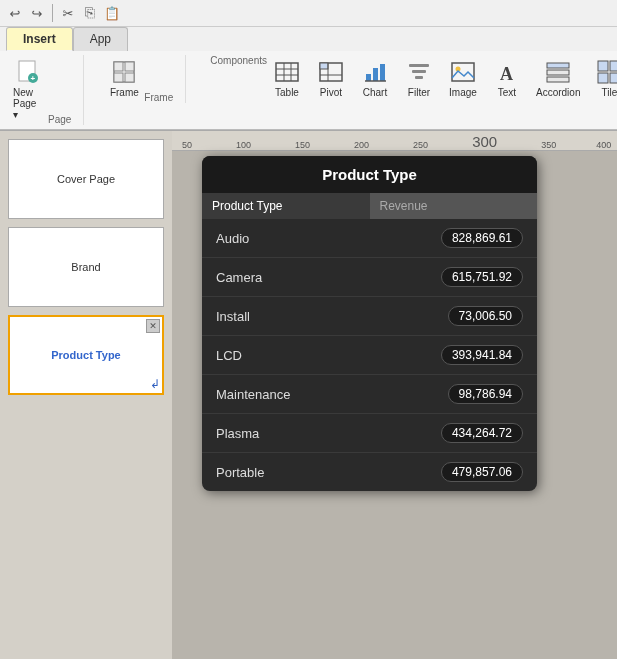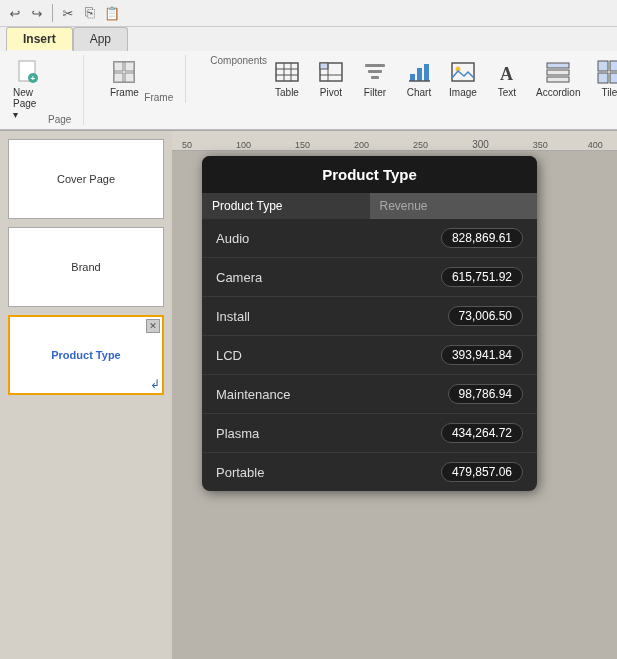--- a/index.html
+++ b/index.html
@@ -136,38 +136,38 @@
               <line x1="3" y1="17" x2="25" y2="17" stroke="#555" stroke-width="1"></line>
               <line x1="11" y1="5" x2="11" y2="23" stroke="#555" stroke-width="1"></line>
             </svg>
           </div>
           <div class="ribbon-btn-label">Pivot</div>
         </div>
 
         <div class="ribbon-btn">
           <div class="ribbon-btn-icon">
             <svg width="28" height="28">
-              <rect x="4" y="6" width="20" height="3" fill="#888" rx="1"></rect>
-              <rect x="7" y="12" width="14" height="3" fill="#888" rx="1"></rect>
-              <rect x="10" y="18" width="8" height="3" fill="#888" rx="1"></rect>
-            </svg>
-          </div>
-          <div class="ribbon-btn-label">Filter</div>
-        </div>
-
-        <div class="ribbon-btn">
-          <div class="ribbon-btn-icon">
-            <svg width="28" height="28">
               <rect x="5" y="16" width="5" height="7" fill="#4488cc"></rect>
               <rect x="12" y="10" width="5" height="13" fill="#4488cc"></rect>
               <rect x="19" y="6" width="5" height="17" fill="#4488cc"></rect>
               <line x1="4" y1="23" x2="25" y2="23" stroke="#555" stroke-width="1.5"></line>
             </svg>
           </div>
           <div class="ribbon-btn-label">Chart</div>
+        </div>
+
+        <div class="ribbon-btn">
+          <div class="ribbon-btn-icon">
+            <svg width="28" height="28">
+              <rect x="4" y="6" width="20" height="3" fill="#888" rx="1"></rect>
+              <rect x="7" y="12" width="14" height="3" fill="#888" rx="1"></rect>
+              <rect x="10" y="18" width="8" height="3" fill="#888" rx="1"></rect>
+            </svg>
+          </div>
+          <div class="ribbon-btn-label">Filter</div>
         </div>
 
         <div class="ribbon-btn">
           <div class="ribbon-btn-icon">
             <svg width="28" height="28">
               <rect x="3" y="5" width="22" height="18" fill="none" stroke="#555" stroke-width="1.5"></rect>
               <circle cx="9" cy="11" r="2.5" fill="#f0c040"></circle>
               <polyline points="3,20 9,13 15,18 19,14 25,20" fill="none" stroke="#4488cc" stroke-width="1.5"></polyline>
             </svg>
           </div>
@@ -234,21 +234,21 @@
   <div class="canvas-area">
 
     <div class="ruler-h">
       <span style="font-size:9px;color:#666;margin-right:4px;"></span>
       <div style="display:flex;gap:12px;position:absolute;left:10px;top:0;height:100%;align-items:flex-end;">
         <span style="font-size:9px;color:#555;margin-right:32px;">50</span>
         <span style="font-size:9px;color:#555;margin-right:32px;">100</span>
         <span style="font-size:9px;color:#555;margin-right:32px;">150</span>
         <span style="font-size:9px;color:#555;margin-right:32px;">200</span>
         <span style="font-size:9px;color:#555;margin-right:32px;">250</span>
-        <span style="font-size:10px;color:#555;margin-right:32px;">300</span>
+        <span style="font-size:15px;color:#555;margin-right:32px;">300</span>
         <span style="font-size:9px;color:#555;margin-right:28px;">350</span>
         <span style="font-size:9px;color:#555;margin-right:28px;">400</span>
         <span style="font-size:9px;color:#555;">45</span>
       </div>
     </div>
 
     <div class="widget">
       <div class="widget-header">Product Type</div>
 
       <div class="widget-tabs">

